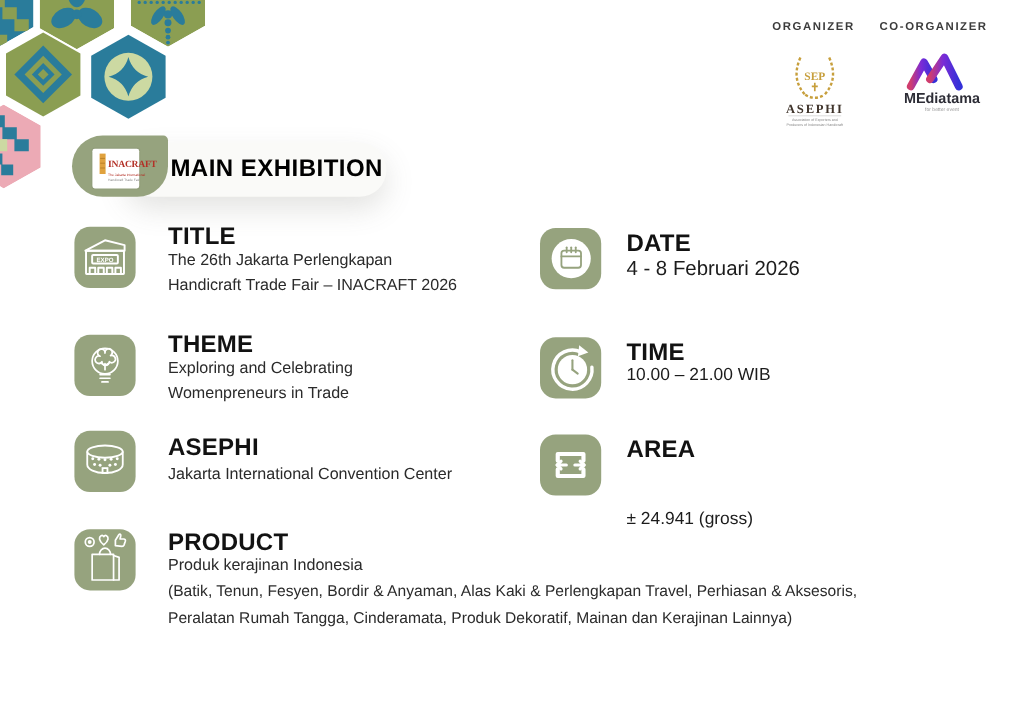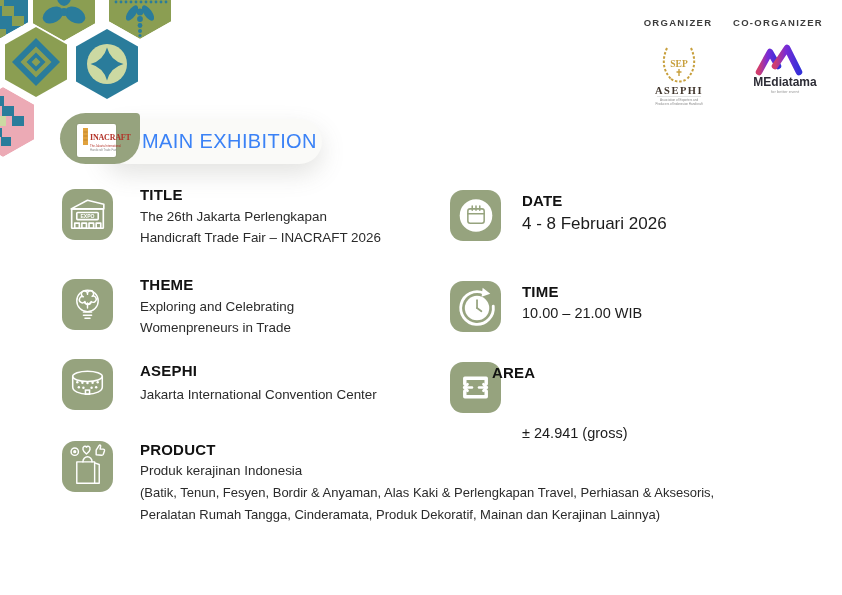--- a/index.html
+++ b/index.html
@@ -10,25 +10,25 @@
   .org-label{position:absolute;top:17px;font-size:9.5px;font-weight:700;letter-spacing:1.3px;
              color:#3c3c3c;text-align:center;}
   
   .pill-white{position:absolute;left:104px;top:119px;width:218px;height:45px;border-radius:23px;
               background:#fafaf8;box-shadow:0 10px 24px rgba(100,100,90,0.18);}
   .pill-green{position:absolute;left:60px;top:113px;width:80px;height:51px;background:#96a37e;
               border-radius:26px 4px 26px 26px;}
   .inacraft-badge{position:absolute;left:77px;top:124px;width:39px;height:33px;background:#ffffff;
                   border-radius:2px;box-shadow:0 0 0 1px rgba(0,0,0,0.03);}
   .pill-title{position:absolute;left:142px;top:119px;height:45px;display:flex;align-items:center;
-              font-size:20px;font-weight:400;color:#3b82f6;letter-spacing:0.4px;white-space:nowrap;}
+              font-size:20px;font-weight:700;color:#000000;letter-spacing:0.4px;white-space:nowrap;}
   
   .tile{position:absolute;width:51px;height:51px;border-radius:13px;background:#96a37e;}
   .tile svg{width:100%;height:100%;display:block;}
-  .sec-label{position:absolute;font-size:15px;font-weight:800;color:#121212;letter-spacing:0.2px;white-space:nowrap;}
+  .sec-label{position:absolute;font-size:20px;font-weight:800;color:#121212;letter-spacing:0.2px;white-space:nowrap;}
   .sec-text{position:absolute;font-size:13.4px;color:#2b2b2b;line-height:21.5px;white-space:nowrap;}
   .sec-value{position:absolute;font-size:14.5px;color:#1c1c1c;white-space:nowrap;}
   .sec-value.big{font-size:17px;}
   svg text{font-family:"Liberation Sans",sans-serif;}
   svg text.serif{font-family:"Liberation Serif",serif;}
 </style>
 </head>
 <body>
 
 <div class="stage">
@@ -265,16 +265,16 @@
         <path d="M14.5,28.5 V34 H35.5 V28.5"></path>
       </g>
       <g stroke="#fff" stroke-width="2.6" fill="none" stroke-linecap="round" stroke-linejoin="round">
         <path d="M21.5,25 H14"></path>
         <path d="M17.2,21.8 L14,25 L17.2,28.2"></path>
         <path d="M28.5,25 H36"></path>
         <path d="M32.8,21.8 L36,25 L32.8,28.2"></path>
       </g>
     </svg>
   </div>
-  <div class="sec-label" style="left:492px;top:364px;text-align:center;">AREA</div>
+  <div class="sec-label" style="left:522px;top:364px;text-align:center;">AREA</div>
   <div class="sec-value" style="left:522px;top:409px;margin-top:16px;">± 24.941 (gross)</div>
 
 </div>
 
 </body></html>

